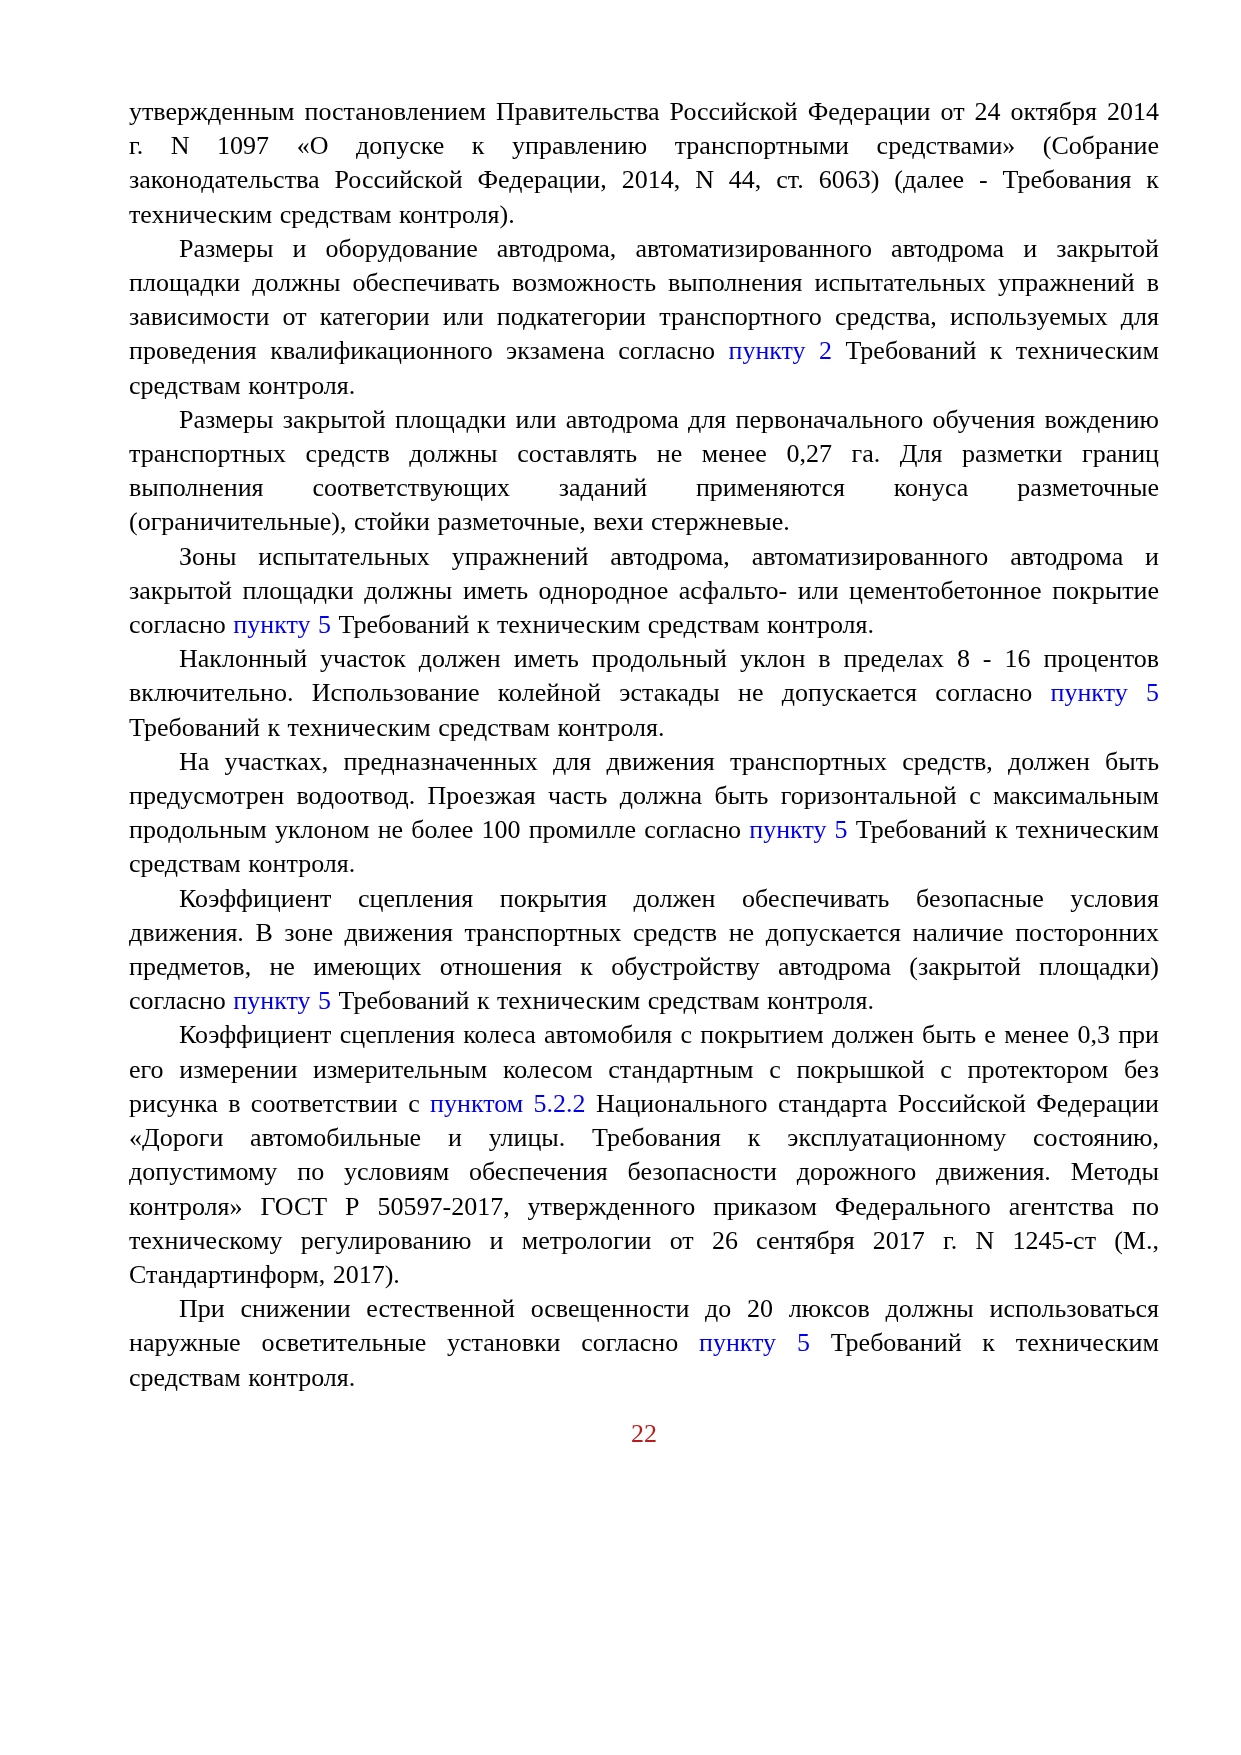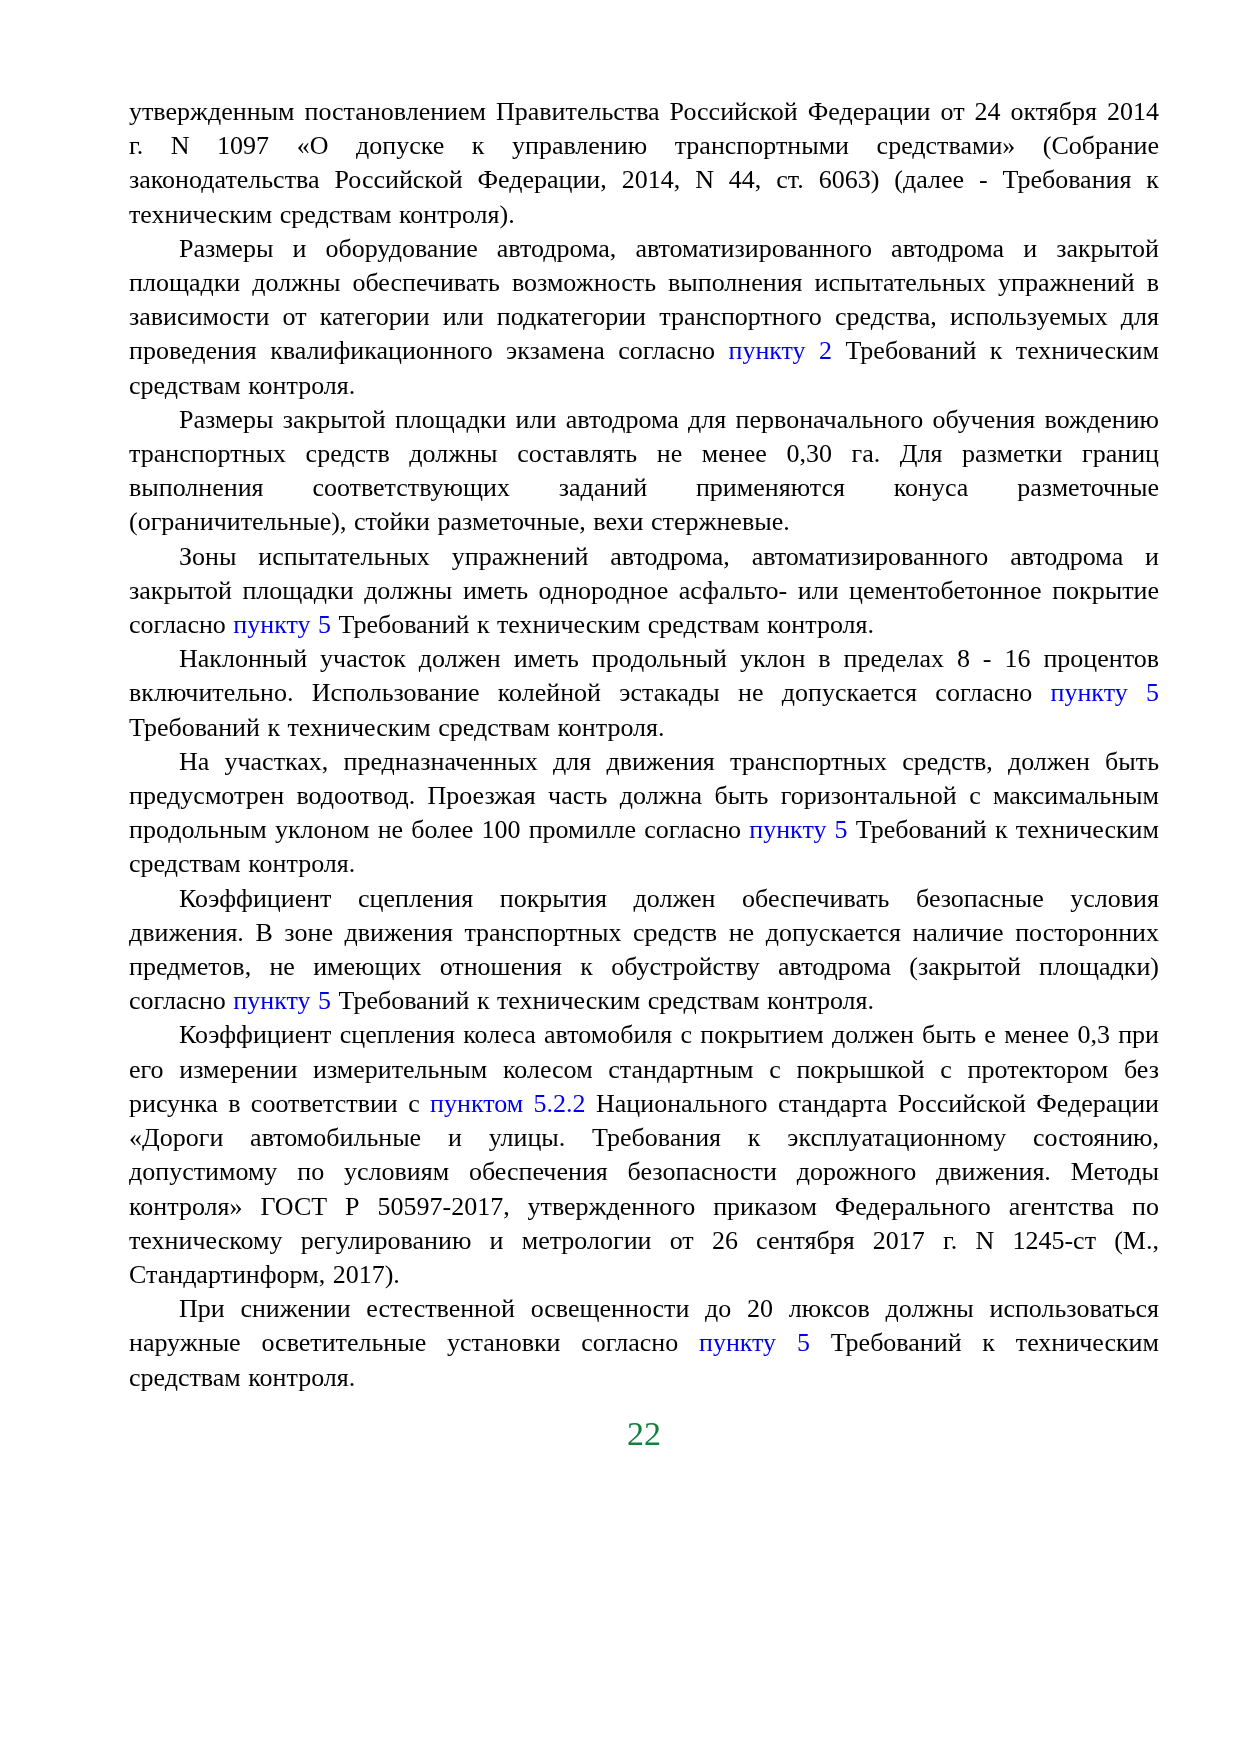--- a/index.html
+++ b/index.html
@@ -36,34 +36,34 @@
   .doc-body p.para.justify-last {
     text-align-last: justify;
   }
   a.doc-link {
     color: var(--link-color, #0000EE);
     text-decoration: none;
     cursor: pointer;
   }
   .page-number {
     margin-top: 22px;
-    font-size: 34px;
+    font-size: 26px;
     line-height: 34.2px;
     text-align: center;
-    color: #15803d;
+    color: #b91c1c;
   }
 </style>
 </head>
 <body>
 
 <div class="page">
   <div class="doc-body">
       <p class="para no-indent">утвержденным постановлением Правительства Российской Федерации от 24 октября 2014 г. N 1097 «О допуске к управлению транспортными средствами» (Собрание законодательства Российской Федерации, 2014, N 44, ст. 6063) (далее - Требования к техническим средствам контроля).</p>
       <p class="para">Размеры и оборудование автодрома, автоматизированного автодрома и закрытой площадки должны обеспечивать возможность выполнения испытательных упражнений в зависимости от категории или подкатегории транспортного средства, используемых для проведения квалификационного экзамена согласно <a class="doc-link" href="#">пункту 2</a> Требований к техническим средствам контроля.</p>
-      <p class="para">Размеры закрытой площадки или автодрома для первоначального обучения вождению транспортных средств должны составлять не менее 0,30 га. Для разметки границ выполнения соответствующих заданий применяются конуса разметочные (ограничительные), стойки разметочные, вехи стержневые.</p>
+      <p class="para">Размеры закрытой площадки или автодрома для первоначального обучения вождению транспортных средств должны составлять не менее 0,27 га. Для разметки границ выполнения соответствующих заданий применяются конуса разметочные (ограничительные), стойки разметочные, вехи стержневые.</p>
       <p class="para">Зоны испытательных упражнений автодрома, автоматизированного автодрома и закрытой площадки должны иметь однородное асфальто- или цементобетонное покрытие согласно <a class="doc-link" href="#">пункту 5</a> Требований к техническим средствам контроля.</p>
       <p class="para">Наклонный участок должен иметь продольный уклон в пределах 8 - 16 процентов включительно. Использование колейной эстакады не допускается согласно <a class="doc-link" href="#">пункту 5</a> Требований к техническим средствам контроля.</p>
       <p class="para">На участках, предназначенных для движения транспортных средств, должен быть предусмотрен водоотвод. Проезжая часть должна быть горизонтальной с максимальным продольным уклоном не более 100 промилле согласно <a class="doc-link" href="#">пункту 5</a> Требований к техническим средствам контроля.</p>
       <p class="para">Коэффициент сцепления покрытия должен обеспечивать безопасные условия движения. В зоне движения транспортных средств не допускается наличие посторонних предметов, не имеющих отношения к обустройству автодрома (закрытой площадки) согласно <a class="doc-link" href="#">пункту 5</a> Требований к техническим средствам контроля.</p>
       <p class="para">Коэффициент сцепления колеса автомобиля с покрытием должен быть е менее 0,3 при его измерении измерительным колесом стандартным с покрышкой с протектором без рисунка в соответствии с <a class="doc-link" href="#">пунктом 5.2.2</a> Национального стандарта Российской Федерации «Дороги автомобильные и улицы. Требования к эксплуатационному состоянию, допустимому по условиям обеспечения безопасности дорожного движения. Методы контроля» ГОСТ Р 50597-2017, утвержденного приказом Федерального агентства по техническому регулированию и метрологии от 26 сентября 2017 г. N 1245-ст (М., Стандартинформ, 2017).</p>
       <p class="para">При снижении естественной освещенности до 20 люксов должны использоваться наружные осветительные установки согласно <a class="doc-link" href="#">пункту 5</a> Требований к техническим средствам контроля.</p>
     </div>
   <div class="page-number">22</div>
 </div>
 

